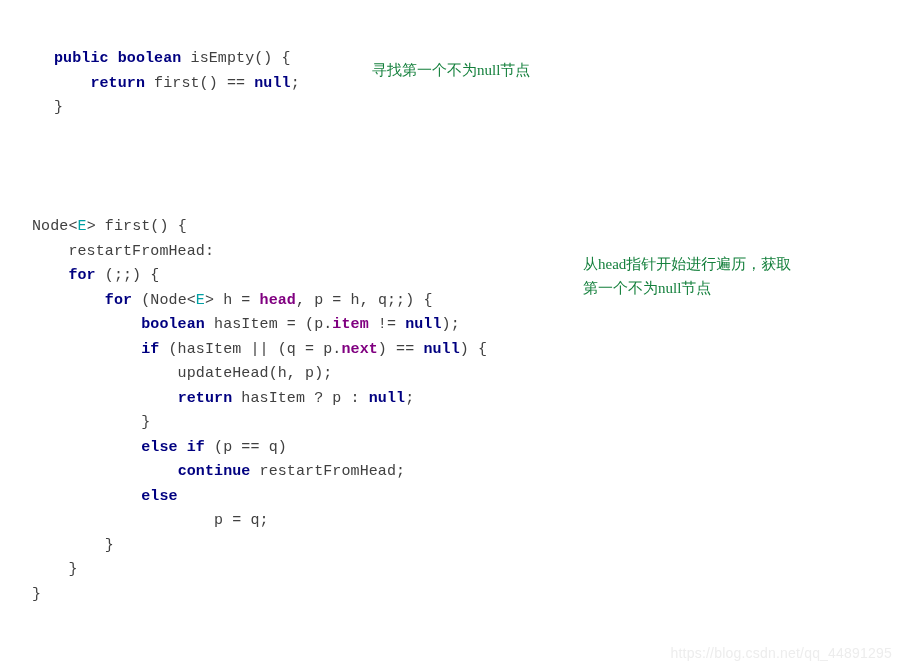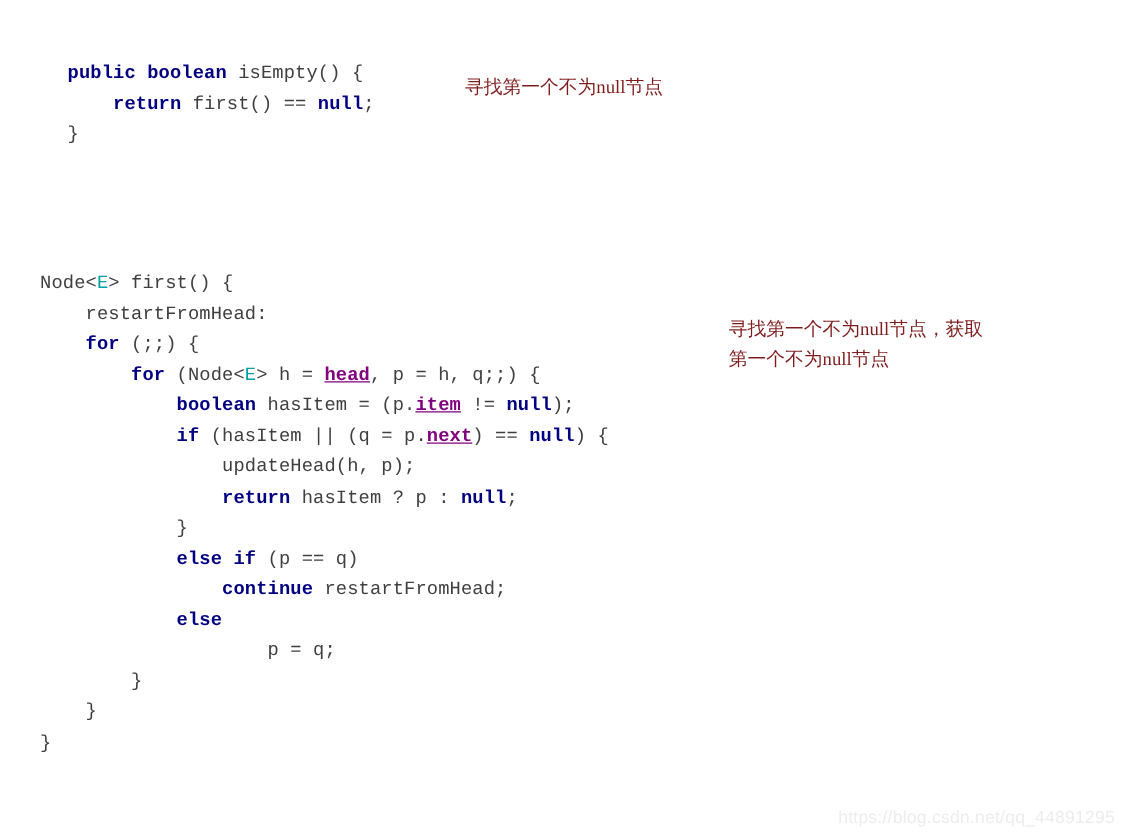--- a/index.html
+++ b/index.html
@@ -42,31 +42,31 @@
     top: 200px;
   }
 
   .code-line {
     white-space: pre;
     min-height: 24.5px;
   }
 
   
   .tok-kw    { color: #000080; font-weight: bold; }
-  .tok-field { color: #800080; font-weight: bold; text-decoration: underline; }
+  .tok-field { color: #800080; font-weight: bold; }
   .tok-type  { color: #00a0a4; }
   .tok-plain { color: #404040; }
 
   
   .annotation {
     position: absolute;
     font-family: "Liberation Serif", "DejaVu Serif", serif;
     font-size: 15px;
     line-height: 24px;
-    color: #7f1d1d;
+    color: #15803d;
     white-space: pre-line;
   }
 
   #annotation-top {
     left: 372px;
     top: 58px;
   }
 
   #annotation-main {
     left: 583px;
@@ -90,18 +90,18 @@
 <body>
 
 <div class="canvas">
 
   <pre class="code-block" id="code-block-top"><div class="code-line"><span class="tok-kw">public</span><span class="tok-plain"> </span><span class="tok-kw">boolean</span><span class="tok-plain"> isEmpty() {</span></div><div class="code-line"><span class="tok-plain">    </span><span class="tok-kw">return</span><span class="tok-plain"> first() == </span><span class="tok-kw">null</span><span class="tok-plain">;</span></div><div class="code-line"><span class="tok-plain">}</span></div></pre>
 
   <div class="annotation" id="annotation-top">寻找第一个不为null节点</div>
 
   <pre class="code-block" id="code-block-main"><div class="code-line"><span class="tok-plain">Node&lt;</span><span class="tok-type">E</span><span class="tok-plain">&gt; first() {</span></div><div class="code-line"><span class="tok-plain">    restartFromHead:</span></div><div class="code-line"><span class="tok-plain">    </span><span class="tok-kw">for</span><span class="tok-plain"> (;;) {</span></div><div class="code-line"><span class="tok-plain">        </span><span class="tok-kw">for</span><span class="tok-plain"> (Node&lt;</span><span class="tok-type">E</span><span class="tok-plain">&gt; h = </span><span class="tok-field">head</span><span class="tok-plain">, p = h, q;;) {</span></div><div class="code-line"><span class="tok-plain">            </span><span class="tok-kw">boolean</span><span class="tok-plain"> hasItem = (p.</span><span class="tok-field">item</span><span class="tok-plain"> != </span><span class="tok-kw">null</span><span class="tok-plain">);</span></div><div class="code-line"><span class="tok-plain">            </span><span class="tok-kw">if</span><span class="tok-plain"> (hasItem || (q = p.</span><span class="tok-field">next</span><span class="tok-plain">) == </span><span class="tok-kw">null</span><span class="tok-plain">) {</span></div><div class="code-line"><span class="tok-plain">                updateHead(h, p);</span></div><div class="code-line"><span class="tok-plain">                </span><span class="tok-kw">return</span><span class="tok-plain"> hasItem ? p : </span><span class="tok-kw">null</span><span class="tok-plain">;</span></div><div class="code-line"><span class="tok-plain">            }</span></div><div class="code-line"><span class="tok-plain">            </span><span class="tok-kw">else if</span><span class="tok-plain"> (p == q)</span></div><div class="code-line"><span class="tok-plain">                </span><span class="tok-kw">continue</span><span class="tok-plain"> restartFromHead;</span></div><div class="code-line"><span class="tok-plain">            </span><span class="tok-kw">else</span></div><div class="code-line"><span class="tok-plain">                    p = q;</span></div><div class="code-line"><span class="tok-plain">        }</span></div><div class="code-line"><span class="tok-plain">    }</span></div><div class="code-line"><span class="tok-plain">}</span></div></pre>
 
-  <div class="annotation" id="annotation-main">寻找第一个不为null节点，获取
+  <div class="annotation" id="annotation-main">从head指针开始进行遍历，获取
 第一个不为null节点</div>
 
   <div id="watermark">https://blog.csdn.net/qq_44891295</div>
 
 </div>
 
 </body></html>

